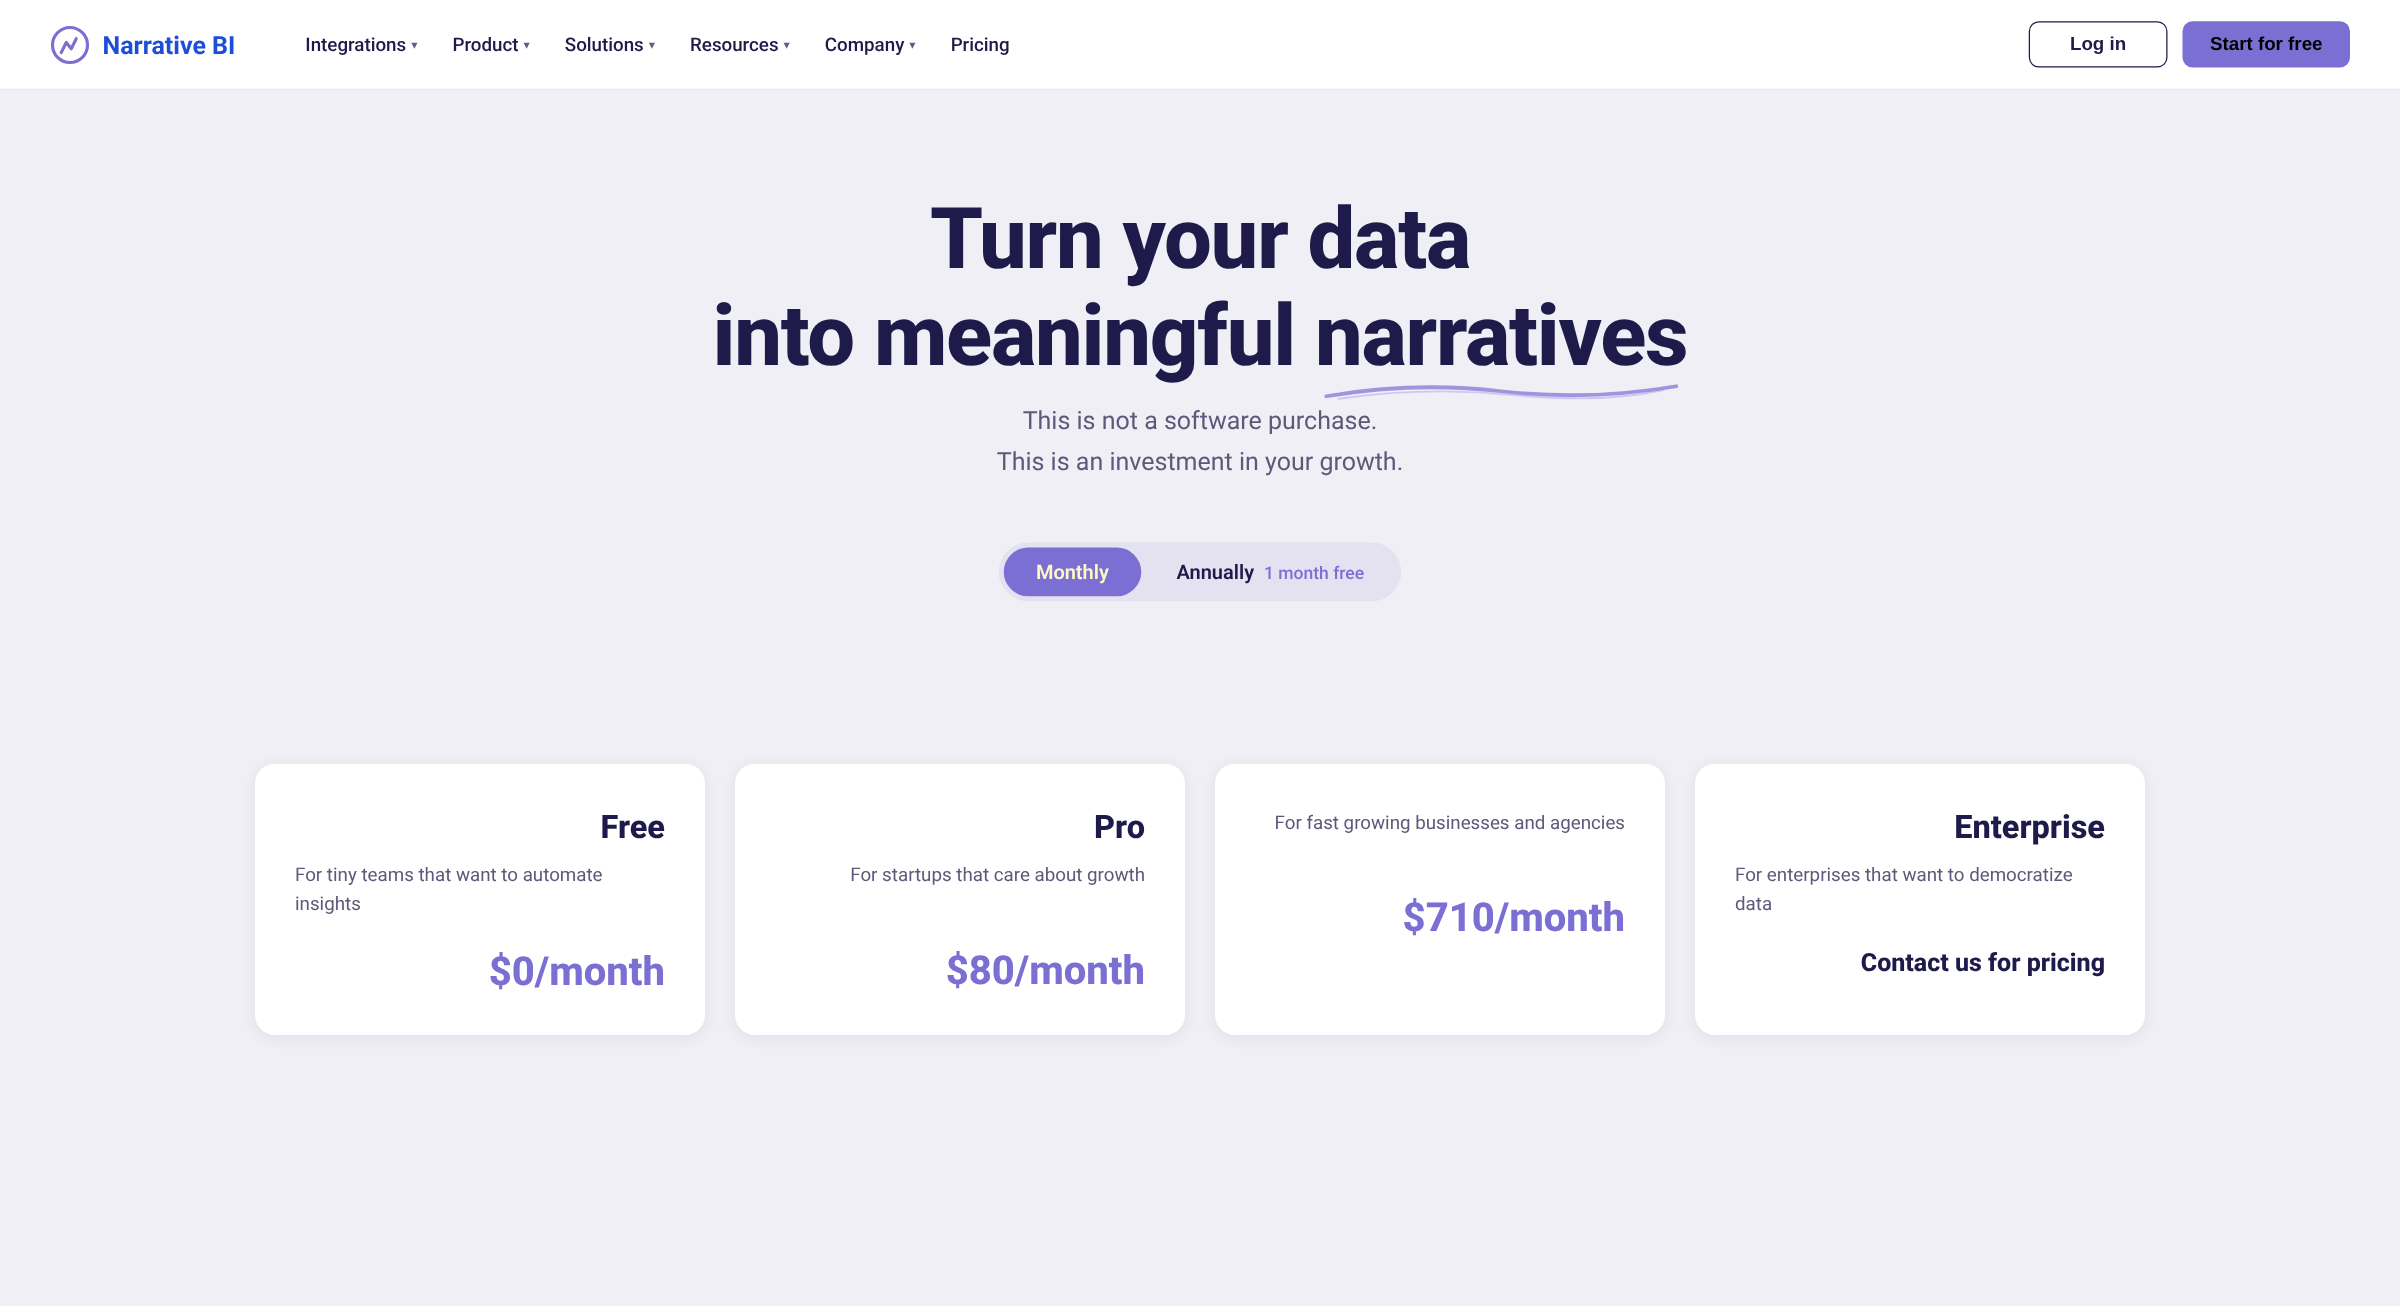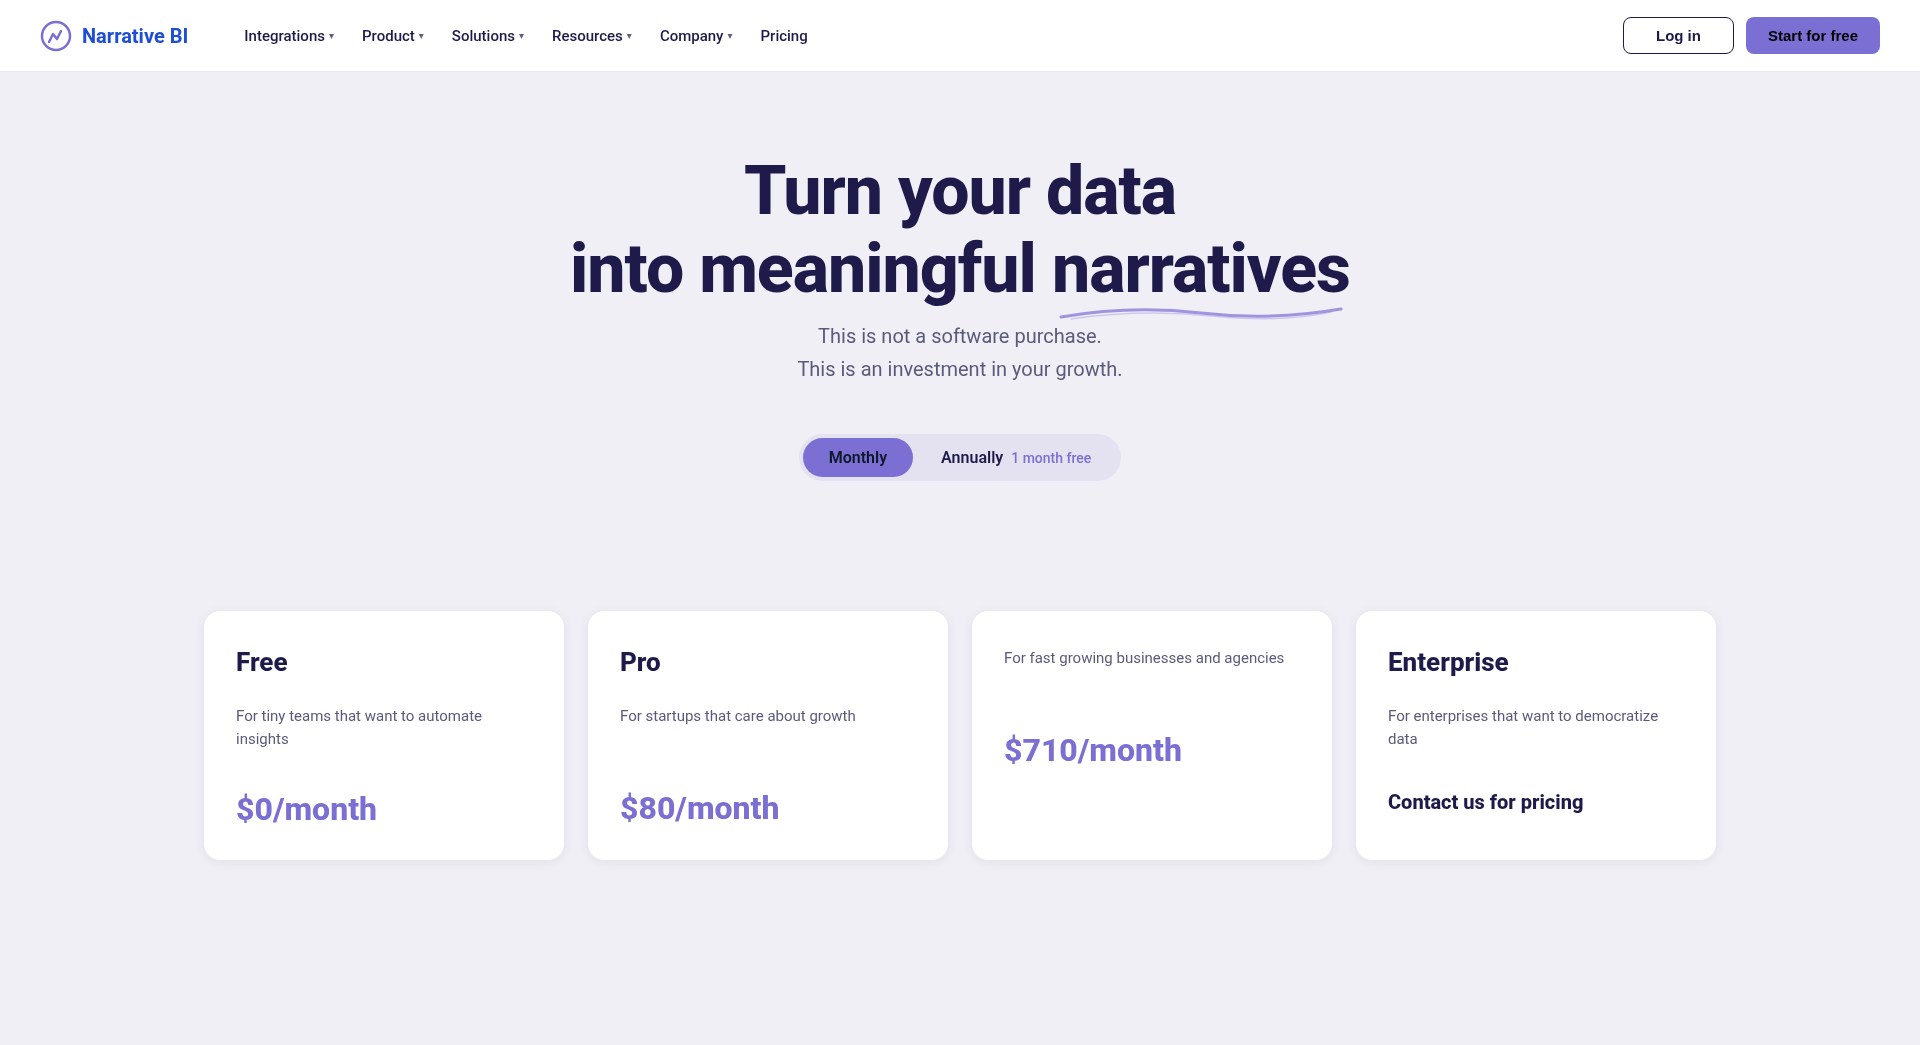--- a/index.html
+++ b/index.html
@@ -150,21 +150,21 @@
       padding: 10px 26px;
       border-radius: 50px;
       font-size: 16px;
       font-weight: 600;
       cursor: pointer;
       transition: all 0.2s;
     }
 
     .toggle-option.active {
       background: #7c6fd4;
-      color: #0f172a;
+      color: #fef9c3;
     }
 
     .toggle-option.inactive {
       background: transparent;
       color: #1e1b4b;
     }
 
     .toggle-badge {
       font-size: 14px;
       font-weight: 500;
@@ -184,21 +184,22 @@
     .pricing-card {
       background: #ffffff;
       border-radius: 16px;
       padding: 36px 32px 32px;
       flex: 1;
       max-width: 360px;
       min-width: 240px;
       box-shadow: 0 2px 12px rgba(30,27,75,0.07);
       display: flex;
       flex-direction: column;
-      gap: 28px;
+      gap: 12px;
+      align-items: flex-end;
     }
 
     .card-plan-name {
       font-size: 26px;
       font-weight: 800;
       color: #1e1b4b;
     }
 
     .card-description {
       font-size: 15px;

